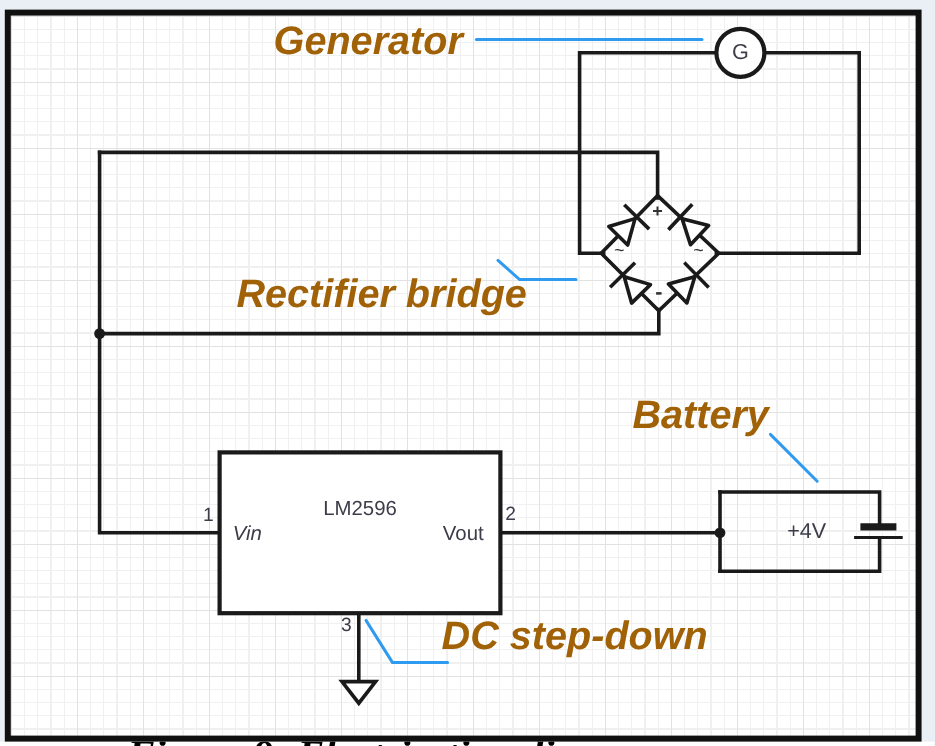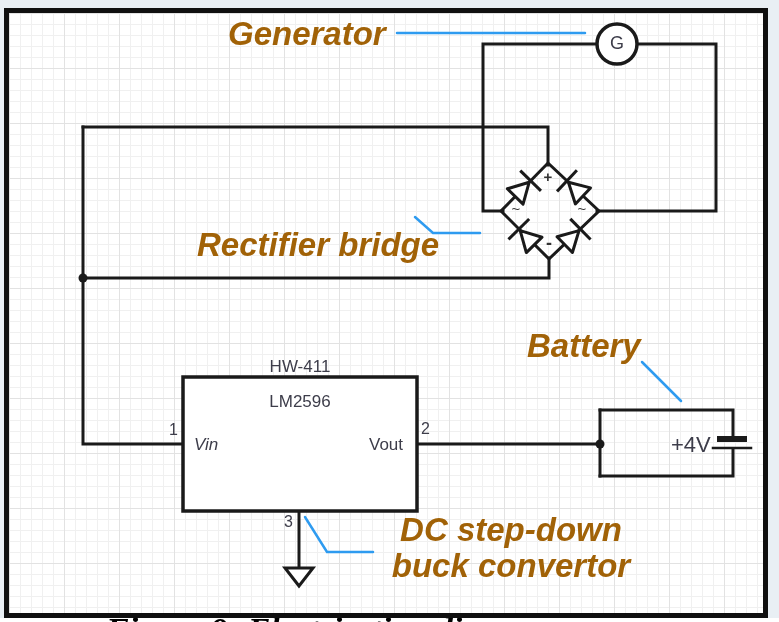--- a/index.html
+++ b/index.html
@@ -28,31 +28,31 @@
   .lbl{position:absolute;z-index:4;white-space:nowrap;}
   .serif-label{
     font-family:Liberation Sans, sans-serif;font-weight:bold;font-style:italic;
     font-size:33px;color:#a16207;line-height:1.08;
   }
   .sans-label{font-size:17px;color:#3d3d4a;}
   .ctr{text-align:center;}
   #generator-label{left:228px;top:16px;}
   #rectifier-label{left:197px;top:180px;margin-top:47px;}
   #battery-label{left:527px;top:328px;}
-  #buck-label{left:380px;top:512px;width:262px;text-align:center;line-height:36px;}
+  #buck-label{left:368px;top:512px;width:262px;line-height:36px;}
   #board-label{left:250px;top:357px;width:100px;}
-  #chip-label{left:250px;top:392px;width:100px;}
+  #chip-label{left:250px;top:414px;width:100px;}
   #vin-label{left:194px;top:435px;font-style:italic;}
   #vout-label{left:357px;top:435px;margin-left:12px;}
   #gnd-label{left:250px;top:483px;width:100px;}
   #pin1-label{left:156px;top:421px;width:22px;text-align:right;font-size:16px;}
   #pin2-label{left:421px;top:420px;font-size:16px;}
   #pin3-label{left:276px;top:513px;width:17px;text-align:right;font-size:16px;}
   #gen-symbol{left:597px;top:33px;width:40px;font-size:18px;}
-  #battery-voltage{left:671px;top:432px;font-size:22px;text-align:center;}
+  #battery-voltage{left:656px;top:432px;font-size:18px;text-align:center;}
   .bridge-sign{font-size:15px;color:#333;width:20px;text-align:center;font-weight:bold;}
   #bridge-plus{left:538px;top:168px;}
   #bridge-minus{left:539px;top:233px;font-size:18px;}
   #bridge-ac-left{left:506px;top:200px;font-weight:normal;}
   #bridge-ac-right{left:572px;top:200px;font-weight:normal;}
 </style>
 </head>
 <body>
 
 <div id="screen">
@@ -114,24 +114,22 @@
       <line x1="642" y1="362" x2="681" y2="401"></line>
       <polyline points="305,517 327,552 373,552"></polyline>
     </g>
   </svg>
 
   <div class="lbl serif-label" id="generator-label">Generator</div>
   <div class="lbl serif-label" id="rectifier-label">Rectifier bridge</div>
   <div class="lbl serif-label" id="battery-label">Battery</div>
   <div class="lbl serif-label" id="buck-label">
     <span style="display:block">DC step-down</span>
-    <span style="display:block">buck convertor</span>
   </div>
 
-  <div class="lbl sans-label ctr" id="board-label">HW-411</div>
   <div class="lbl sans-label ctr" id="chip-label">LM2596</div>
   <div class="lbl sans-label" id="vin-label">Vin</div>
   <div class="lbl sans-label" id="vout-label">Vout</div>
   <div class="lbl sans-label" id="pin1-label">1</div>
   <div class="lbl sans-label" id="pin2-label">2</div>
   <div class="lbl sans-label" id="pin3-label">3</div>
 
   <div class="lbl sans-label ctr" id="gen-symbol">G</div>
   <div class="lbl sans-label" id="battery-voltage">+4V</div>
   <div class="lbl bridge-sign" id="bridge-plus">+</div>

